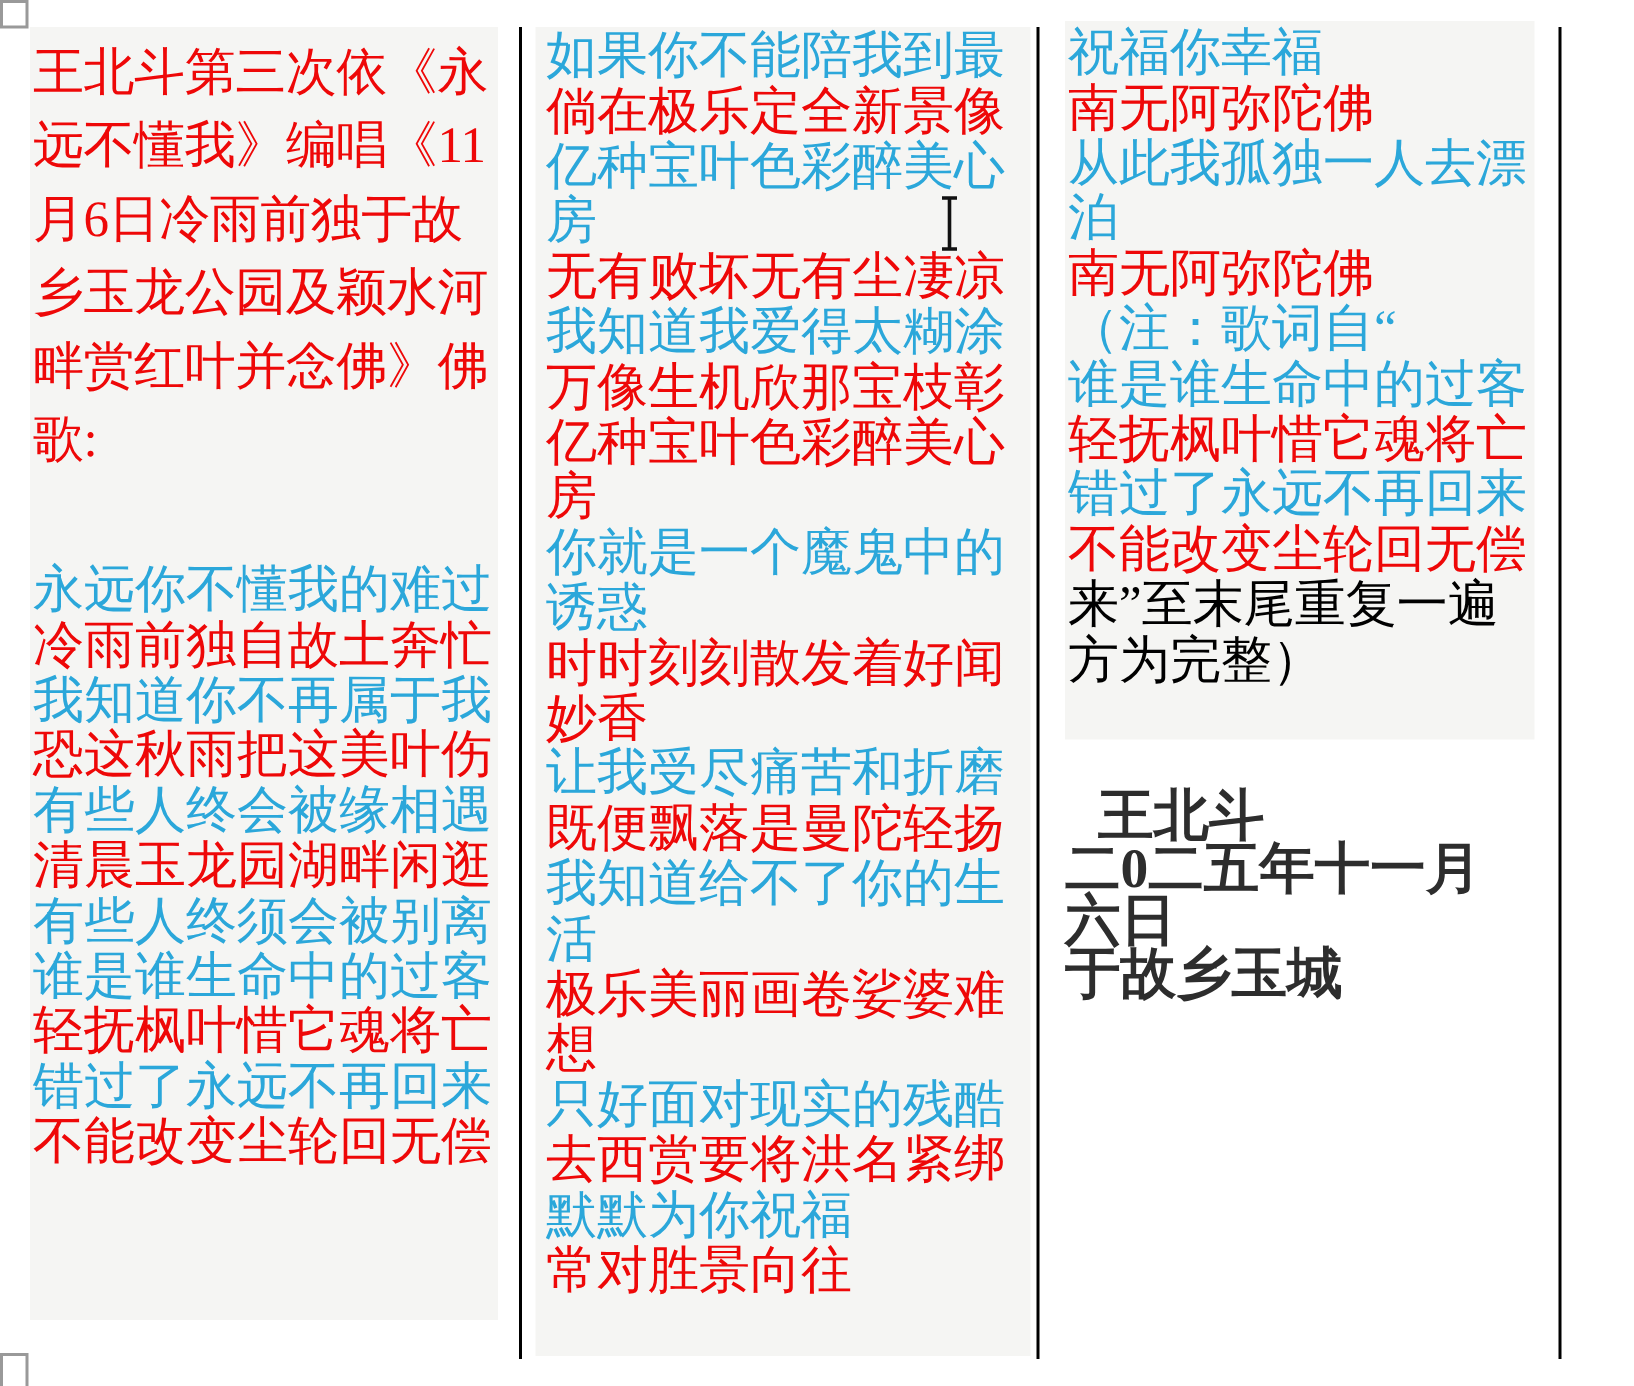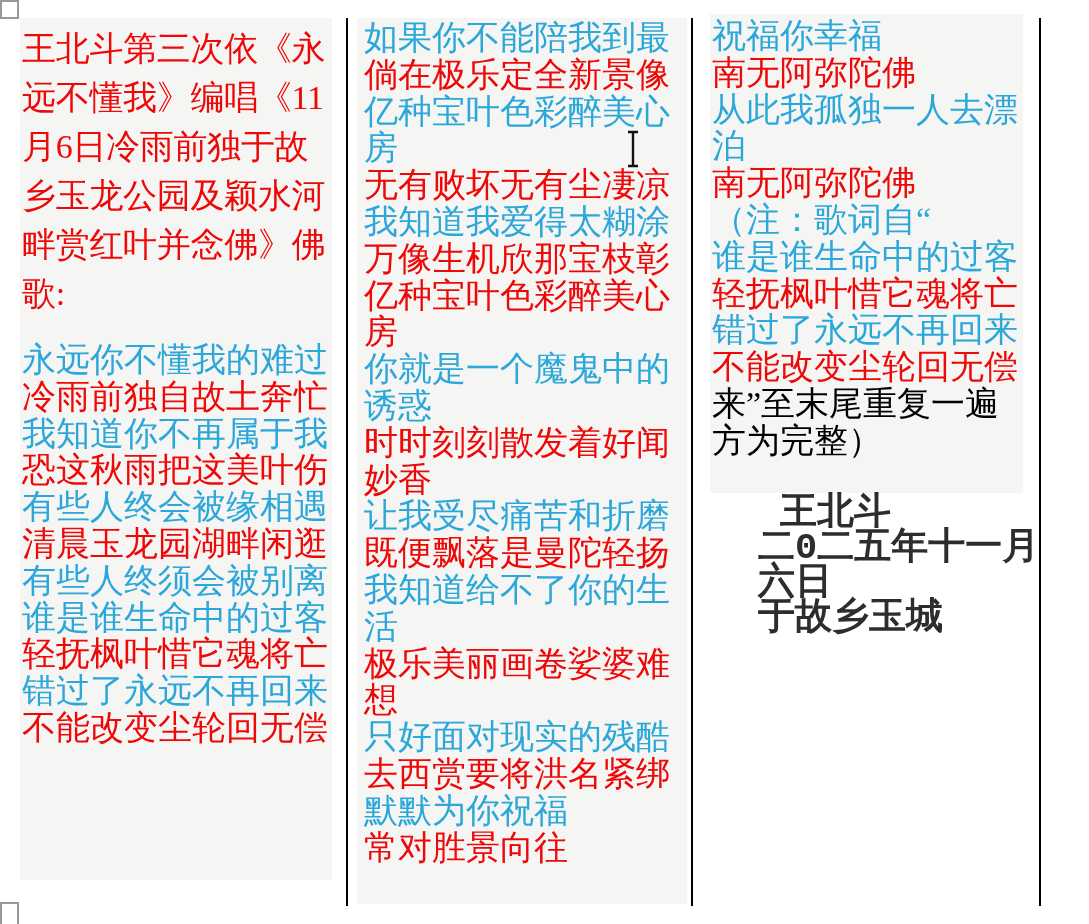--- a/index.html
+++ b/index.html
@@ -13,29 +13,29 @@
   .handle-bottom{left:0;top:902px;width:19px;height:30px;}
   
   .col{position:absolute;background:var(--highlight_bg,#f5f5f3);box-sizing:border-box;padding:2px 0 0 2px;}
   .col1{left:20px;top:18px;width:312px;height:862px;}
   .col2{left:357px;top:18px;width:330px;height:886px;padding-left:7px;}
   .col3{left:710px;top:14px;width:313px;height:479px;padding-top:4px;}
   .title{width:310px;font-size:34px;font-weight:normal;line-height:49px;letter-spacing:-0.3px;
          word-break:break-all;padding-top:4px;}
   .composer{font-size:36px;line-height:44px;margin-top:14px;}
   .lyrics{margin-top:0;}
-  .col1 .lyrics{margin-top:24px;}
+  .col1 .lyrics{margin-top:58px;}
   .line{width:312px;font-size:34px;line-height:36.8px;word-break:break-all;white-space:normal;}
   .c-red{color:var(--red,#ee0808);}
   .c-blue{color:var(--blue,#2ba7da);}
   .c-black{color:var(--black,#000);}
   
-  .signature{position:absolute;left:710px;top:496px;width:306px;
-             font-family:Liberation Mono, monospace;font-weight:bold;
-             color:var(--signature,#2d2d2d);font-size:37px;line-height:35px;word-break:break-all;margin-left:48px;}
+  .signature{position:absolute;left:710px;top:527px;width:306px;
+             font-family:Liberation Serif, serif;font-weight:bold;
+             color:var(--signature,#2d2d2d);font-size:37px;line-height:35px;word-break:break-all;}
   .sig-line:first-child{text-indent:22px;}
   
   .ibeam{position:absolute;left:626px;top:130px;width:14px;height:38px;}
 </style>
 </head>
 <body>
 
 <div class="page">
 
   <div class="handle handle-top"></div>

